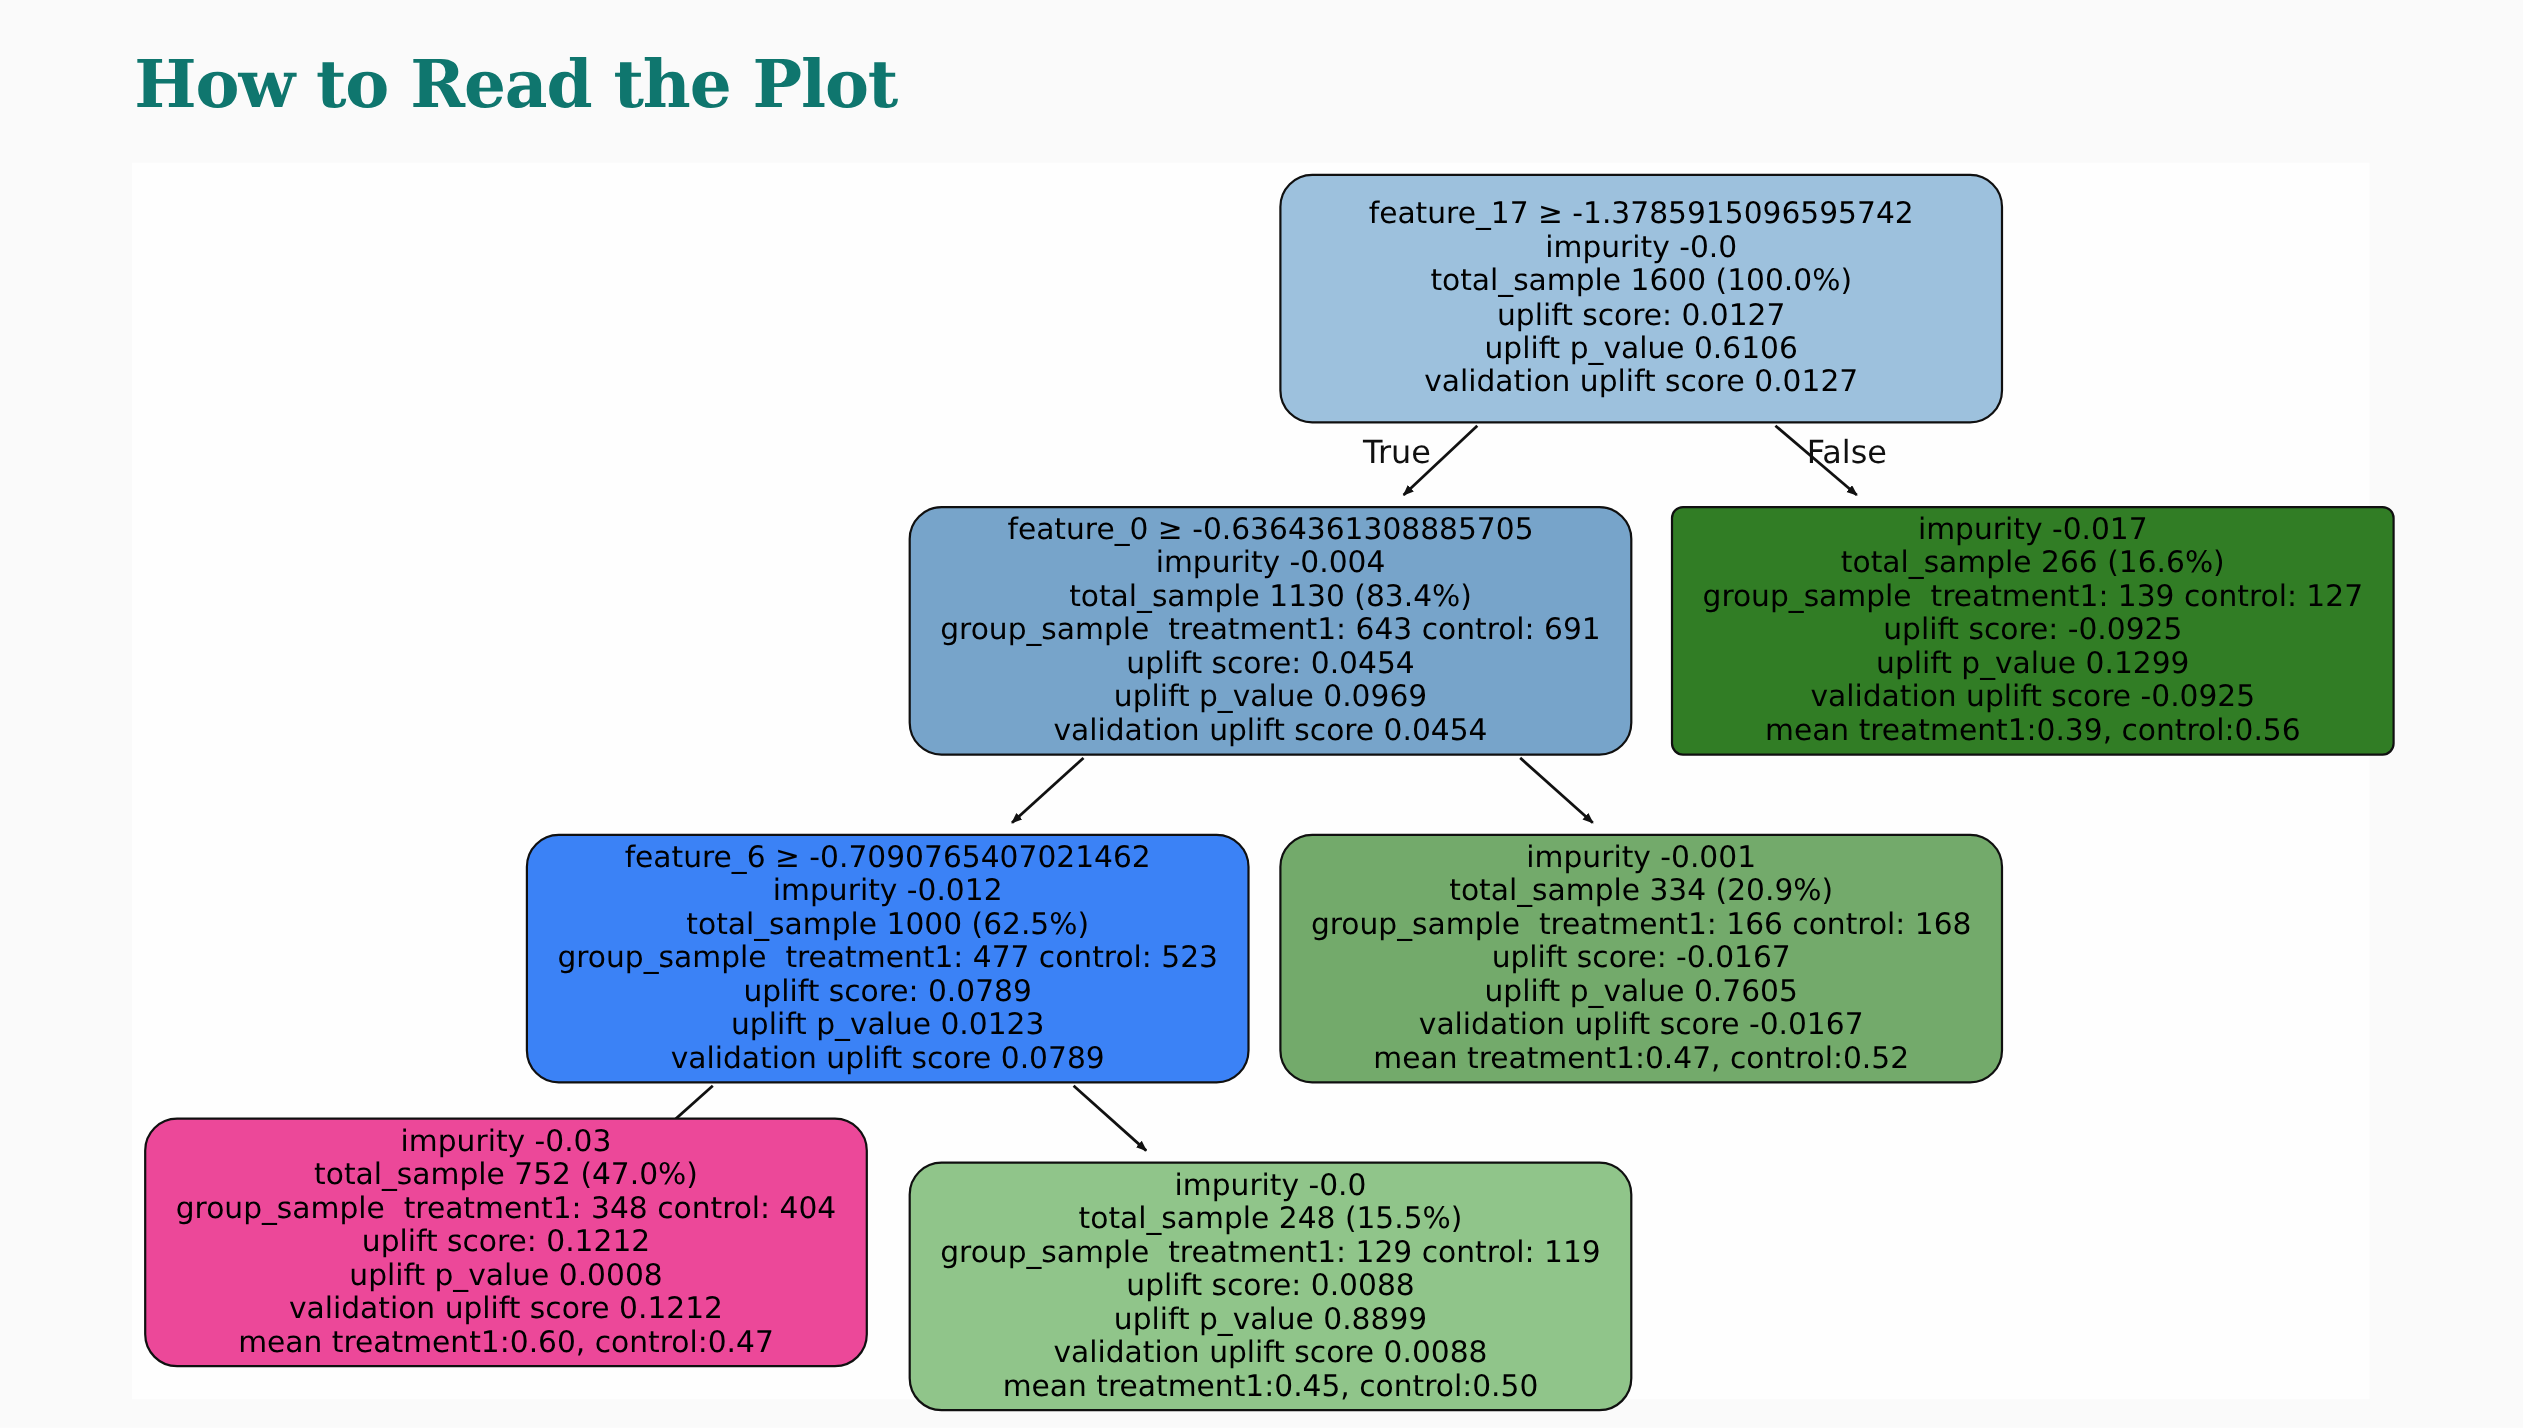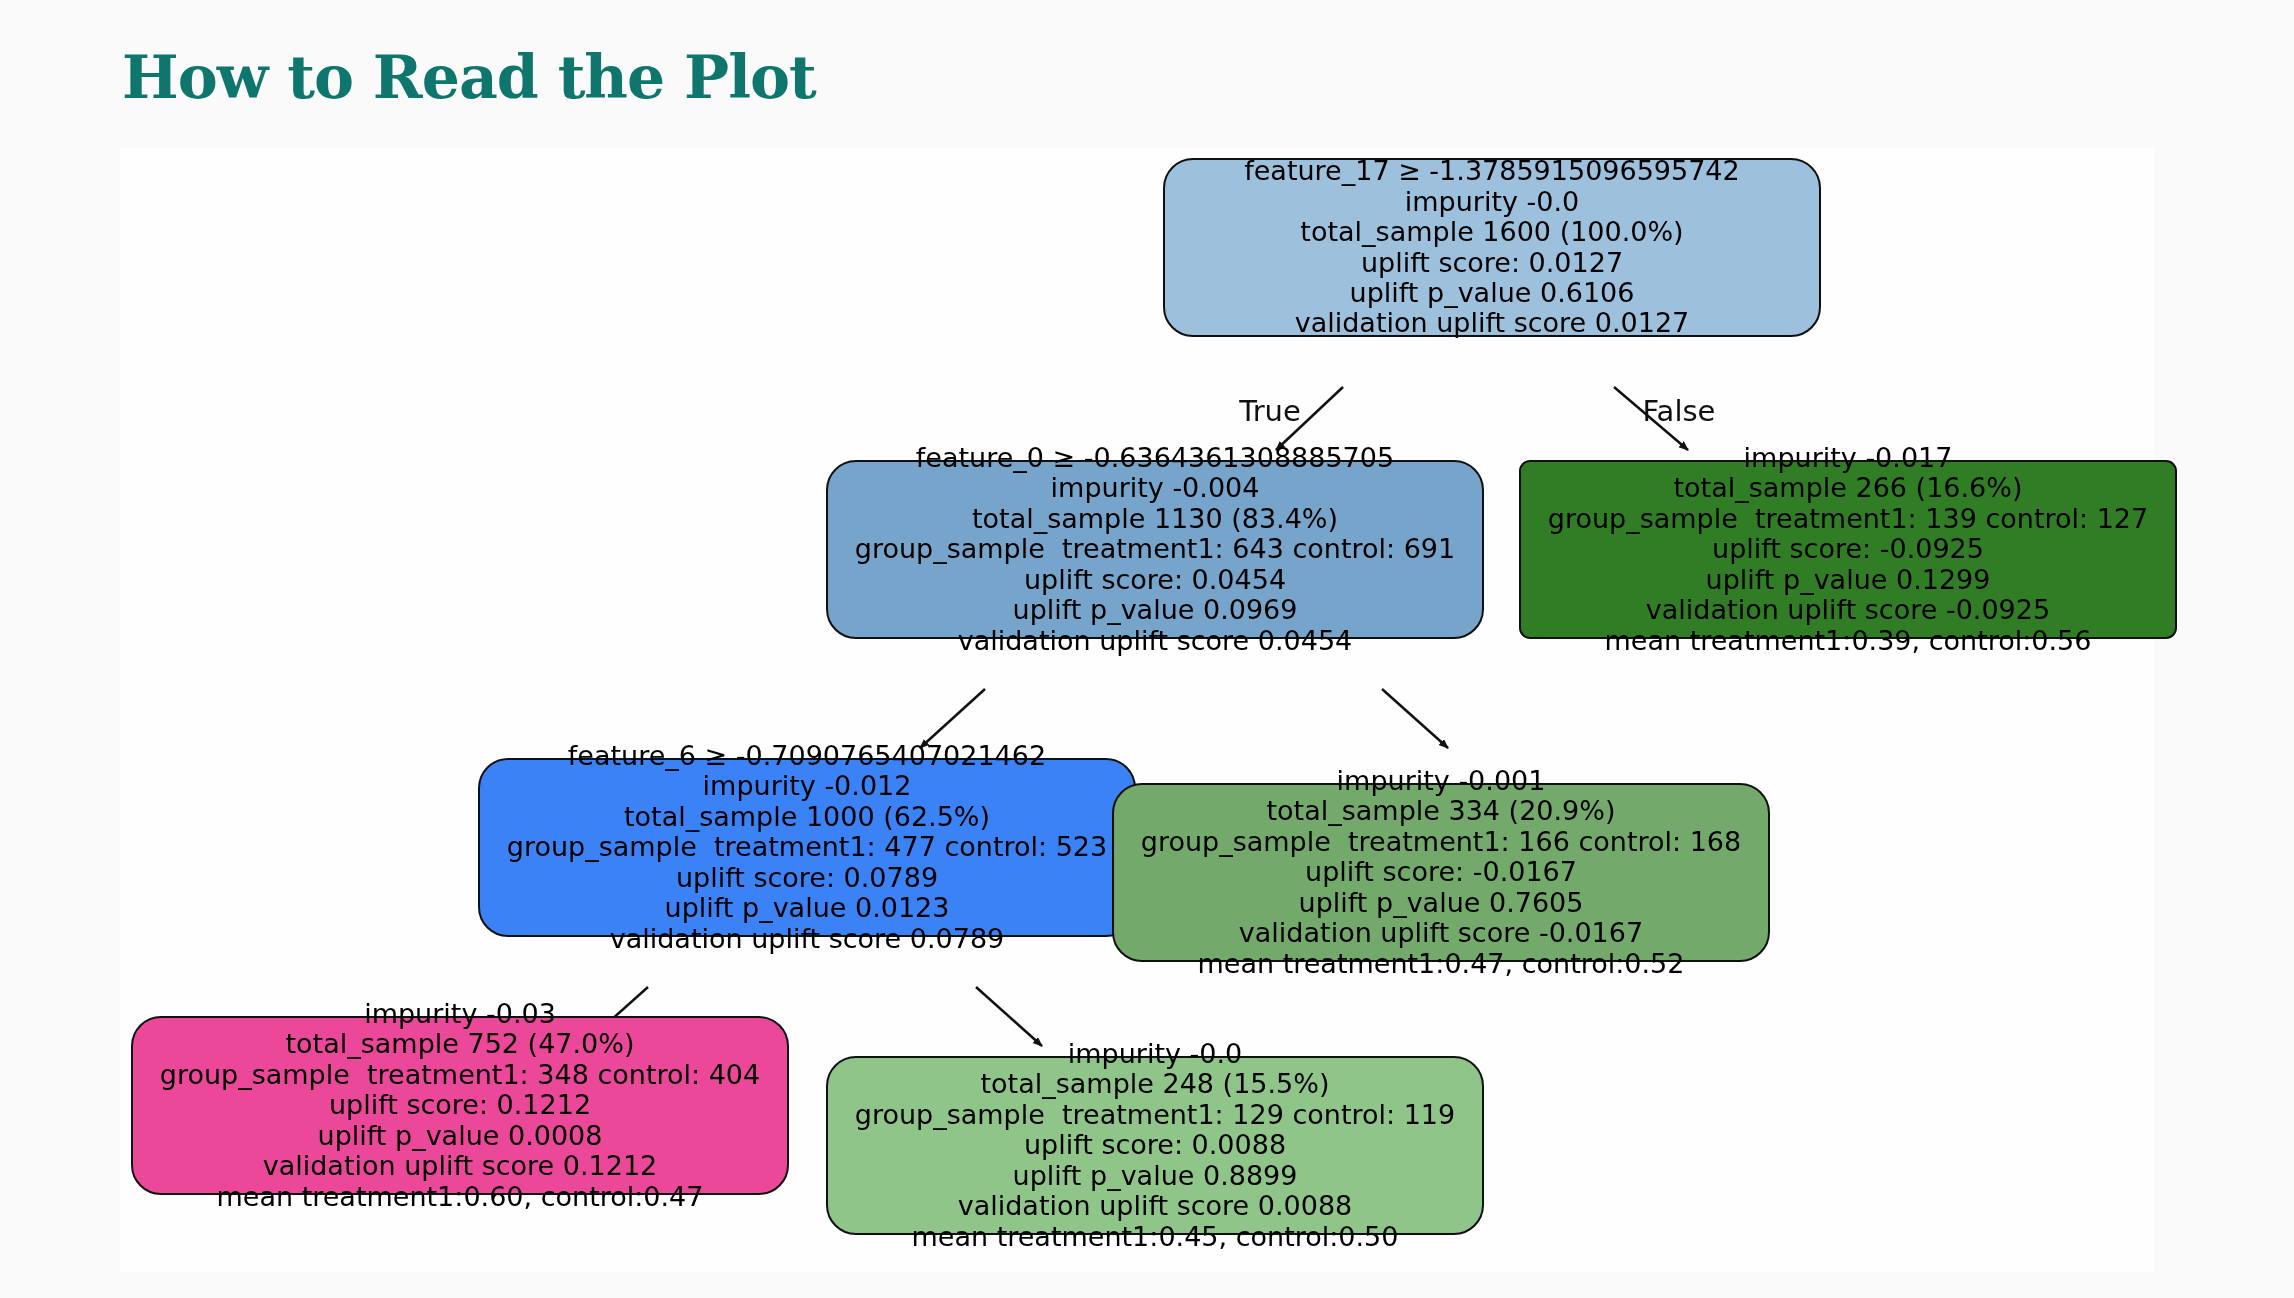--- a/index.html
+++ b/index.html
@@ -22,21 +22,21 @@
     background:#fefefe;
   }
   .edges-svg {
     position:absolute; left:0; top:0;
     width:2294px; height:1298px;
     pointer-events:none;
   }
   .edges-svg path.edge { stroke:#111; stroke-width:2.5; fill:none; }
   .node {
     position:absolute;
-    width:658px; height:179px;
+    width:658px; height:227px;
     box-sizing:border-box;
     border:2.5px solid #101010;
     border-radius:30px;
     display:flex; flex-direction:column;
     justify-content:center; align-items:center;
     text-align:center;
     padding:4px 8px;
   }
   .node-line {
     font-size:27px; line-height:30.4px;
@@ -99,21 +99,21 @@
   </div>
 <div class="node" style="left: 478px; top: 758px; background: #3b82f6;">
     <div class="node-line">feature_6 ≥ -0.7090765407021462</div>
     <div class="node-line">impurity -0.012</div>
     <div class="node-line">total_sample 1000 (62.5%)</div>
     <div class="node-line">group_sample  treatment1: 477 control: 523</div>
     <div class="node-line">uplift score: 0.0789</div>
     <div class="node-line">uplift p_value 0.0123</div>
     <div class="node-line">validation uplift score 0.0789</div>
   </div>
-<div class="node" style="left: 1112px; top: 758px; background: rgb(115, 170, 107); margin-top: 25px;">
+<div class="node" style="left: 1163px; top: 758px; background: rgb(115, 170, 107);">
     <div class="node-line">impurity -0.001</div>
     <div class="node-line">total_sample 334 (20.9%)</div>
     <div class="node-line">group_sample  treatment1: 166 control: 168</div>
     <div class="node-line">uplift score: -0.0167</div>
     <div class="node-line">uplift p_value 0.7605</div>
     <div class="node-line">validation uplift score -0.0167</div>
     <div class="node-line">mean treatment1:0.47, control:0.52</div>
   </div>
 <div class="node" style="left: 131px; top: 1016px; background: #ec4899;">
     <div class="node-line">impurity -0.03</div>

